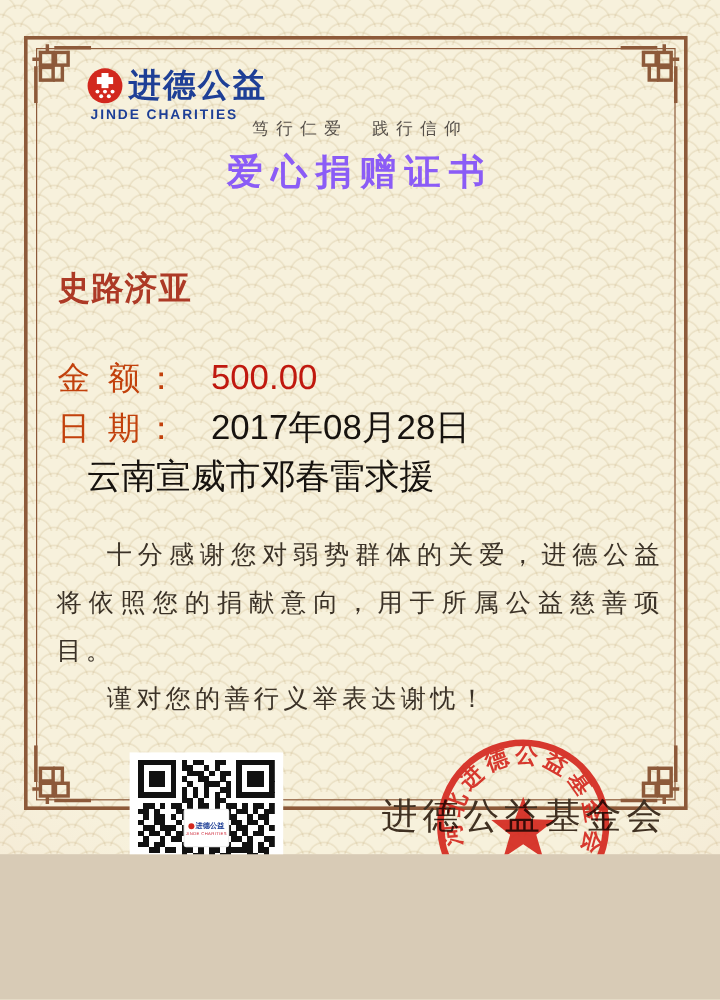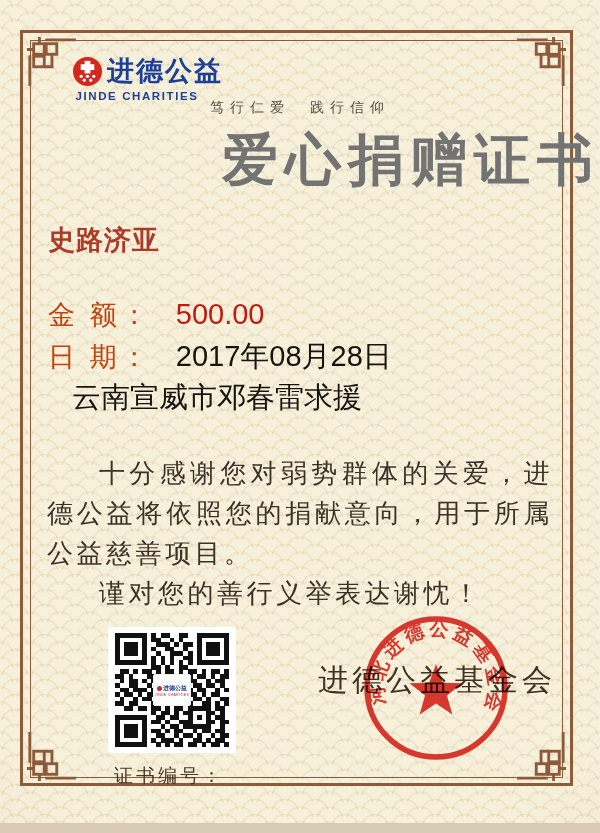--- a/index.html
+++ b/index.html
@@ -1,17 +1,17 @@
 <!DOCTYPE html>
 <html><head>
 <meta charset="utf-8">
 <style>
   html,body{margin:0;padding:0;background:#d8cbb6;}
   .page{
-    position:relative;width:600px;height:823px;margin:0 auto;overflow:hidden;
+    position:relative;width:600px;height:712px;margin:0 auto;overflow:hidden;
     background-color:#f7f1dc;
     font-family:"Liberation Sans","DejaVu Sans",sans-serif;
   }
   
   .page::before{
     content:"";position:absolute;inset:0;pointer-events:none;
     background-image:
       radial-gradient(circle 16px at 50% 118%, rgba(0,0,0,0) 12px, rgba(186,160,108,.22) 13px, rgba(0,0,0,0) 14.5px),
       radial-gradient(circle 16px at 50% 118%, rgba(0,0,0,0) 12px, rgba(186,160,108,.22) 13px, rgba(0,0,0,0) 14.5px);
     background-size:30px 15px,30px 15px;
@@ -34,40 +34,40 @@
 
   
   .logo{position:absolute;left:72px;top:53px;}
   .logo-row{display:flex;align-items:center;}
   .logo-mark{width:31px;height:31px;margin-right:4px;}
   .logo-cn{font-size:27px;font-weight:bold;color:#1e3f96;letter-spacing:2px;font-family:"Liberation Serif","DejaVu Serif",serif;}
   .logo-en{font-size:11.5px;font-weight:bold;color:#1e3f96;letter-spacing:1.6px;margin-top:1px;text-align:center;width:130px;}
 
   .motto{position:absolute;left:0;right:0;top:99px;text-align:center;
     font-family:"Liberation Serif","DejaVu Serif",serif;font-size:14px;color:#56504a;letter-spacing:6px;}
-  .title{position:absolute;left:0;right:0;top:123px;text-align:right;
-    font-family:"Liberation Serif","DejaVu Serif",serif;font-weight:bold;font-size:56px;color:#737373;letter-spacing:7px;}
+  .title{position:absolute;left:0;right:0;top:123px;text-align:center;
+    font-family:"Liberation Serif","DejaVu Serif",serif;font-weight:bold;font-size:30px;color:#8b5cf6;letter-spacing:7px;}
   .subtitle-row{position:absolute;left:0;right:0;top:186px;display:flex;justify-content:center;align-items:center;gap:10px;}
   .flourish{width:82px;height:34px;}
   .flourish.right{transform:scaleX(-1);}
   .subtitle{font-family:"Liberation Serif","DejaVu Serif",serif;font-weight:bold;font-size:16px;color:#c4271c;letter-spacing:3px;white-space:nowrap;}
 
   .donor-name{position:absolute;left:48px;top:222px;font-size:27px;font-weight:bold;color:#ad3a26;letter-spacing:1px;}
 
   .field-row{position:absolute;left:48px;display:flex;align-items:baseline;}
   .field-label{font-family:Liberation Serif, serif;font-size:27px;color:#c2410c;letter-spacing:4px;}
   .field-value{font-size:29px;color:#17130f;margin-left:24px;}
   .field-value.red{color:#c0190f;}
   .row-amount{top:297px;}
   .row-date{top:337px;}
   .row-project{top:378px;}
 
   .body-text{position:absolute;left:47px;right:47px;top:442px;
-    font-family:"Liberation Serif","DejaVu Serif",serif;font-size:26px;color:#3b3227;
-    letter-spacing:3.5px;line-height:40px;text-align:justify;margin-top:12px;}
+    font-family:"Liberation Serif","DejaVu Serif",serif;font-size:21px;color:#3b3227;
+    letter-spacing:3.5px;line-height:40px;text-align:justify;}
   .body-text p{margin:0;text-indent:2em;}
 
   
   .qr-box{position:absolute;left:108px;top:627px;width:128px;height:126px;background:#ffffff;
     display:flex;align-items:center;justify-content:center;}
   #qr-svg{width:114px;height:114px;fill:#111111;}
   .qr-logo{position:absolute;left:50%;top:50%;transform:translate(-50%,-50%);
     width:36px;height:30px;background:#fff;border-radius:2px;border:1px solid #eee;
     display:flex;flex-direction:column;align-items:center;justify-content:center;}
   .qr-logo-cn{font-size:6px;color:#1e3f96;font-weight:bold;white-space:nowrap;display:flex;align-items:center;gap:1px;}

